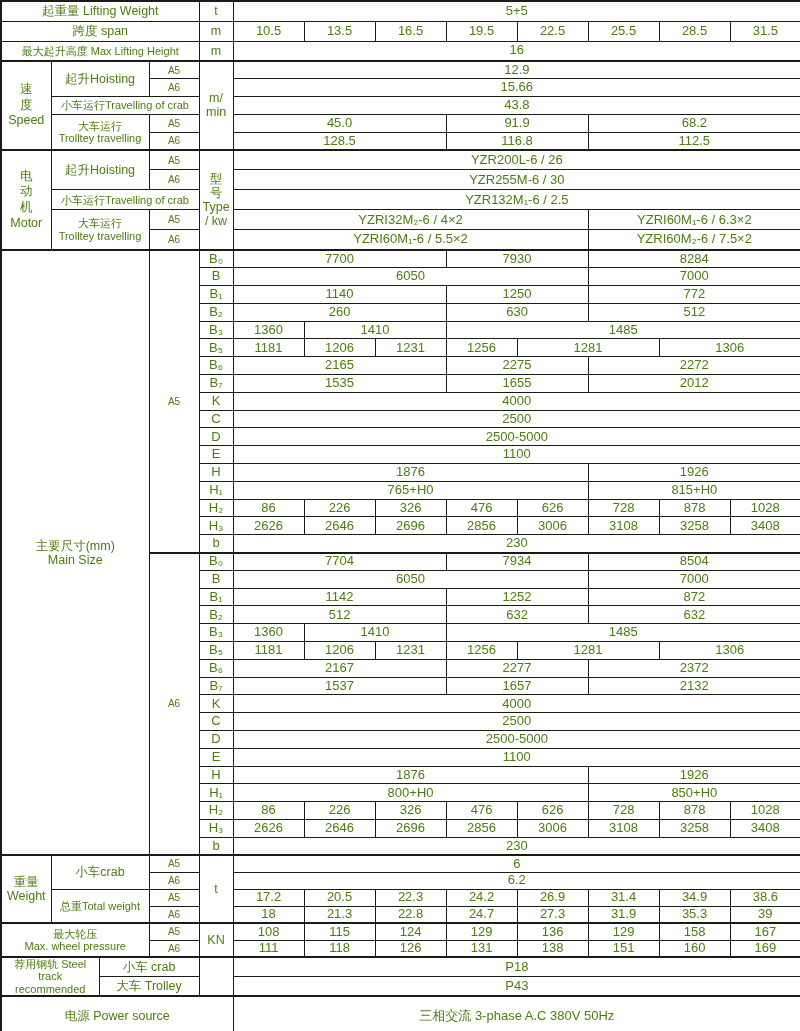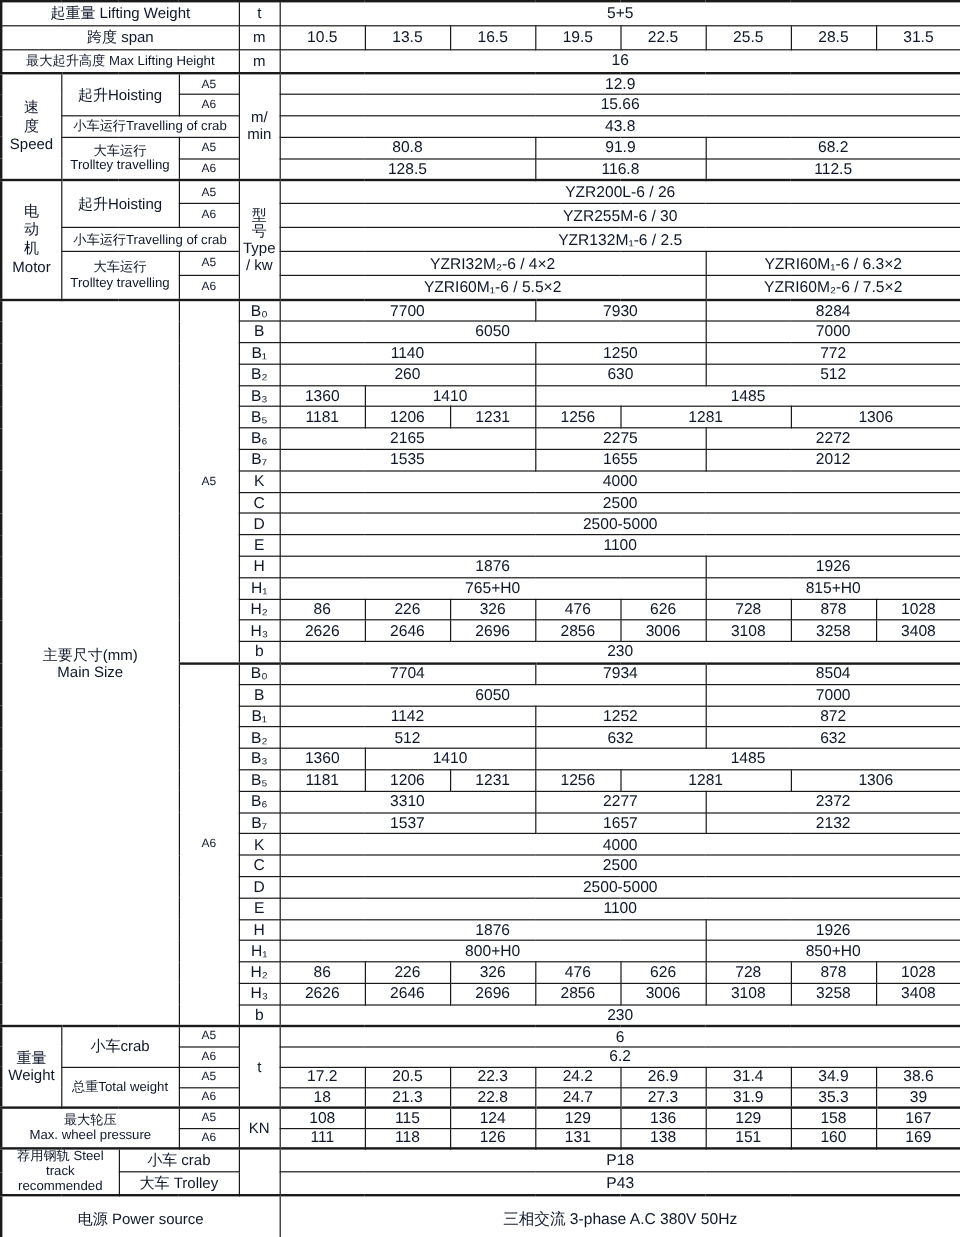--- a/index.html
+++ b/index.html
@@ -1,18 +1,18 @@
 <!DOCTYPE html>
 <html><head>
 <meta charset="utf-8">
 <style>
   html,body{margin:0;padding:0;background:#fff;}
   .page{
     width:800px;height:1031px;box-sizing:border-box;background:#fff;
-    font-family:"Liberation Sans","DejaVu Sans",sans-serif;color:#0f172a;
+    font-family:"Liberation Sans","DejaVu Sans",sans-serif;color:#4d7c0f;
   }
   table.spec{
     width:800px;border-collapse:collapse;table-layout:fixed;
     border:2px solid #1a1a1a;
   }
   td{
     border:1px solid #1a1a1a;
     text-align:center;vertical-align:middle;
     padding:0 1px;font-size:13px;line-height:1.12;
     overflow:hidden;white-space:nowrap;
@@ -88,21 +88,21 @@
           <td colspan="8" class="val">15.66</td>
         </tr>
         <tr>
           <td colspan="3" class="lab small">小车运行Travelling of crab</td>
           <td colspan="8" class="val">43.8</td>
         </tr>
         <tr>
           <td colspan="2" rowspan="2" class="lab pre small">大车运行
 Trolltey travelling</td>
           <td class="cls">A5</td>
-          <td colspan="3" class="val">80.8</td>
+          <td colspan="3" class="val">45.0</td>
           <td colspan="2" class="val">91.9</td>
           <td colspan="3" class="val">68.2</td>
         </tr>
         <tr>
           <td class="cls">A6</td>
           <td colspan="3" class="val">128.5</td>
           <td colspan="2" class="val">116.8</td>
           <td colspan="3" class="val">112.5</td>
         </tr>
         <tr class="tt h20">
@@ -277,21 +277,21 @@
           <td class="dim">B₅</td>
           <td class="val">1181</td>
           <td class="val">1206</td>
           <td class="val">1231</td>
           <td class="val">1256</td>
           <td colspan="2" class="val">1281</td>
           <td colspan="2" class="val">1306</td>
         </tr>
         <tr>
           <td class="dim">B₆</td>
-          <td colspan="3" class="val">3310</td>
+          <td colspan="3" class="val">2167</td>
           <td colspan="2" class="val">2277</td>
           <td colspan="3" class="val">2372</td>
         </tr>
         <tr>
           <td class="dim">B₇</td>
           <td colspan="3" class="val">1537</td>
           <td colspan="2" class="val">1657</td>
           <td colspan="3" class="val">2132</td>
         </tr>
         <tr>

